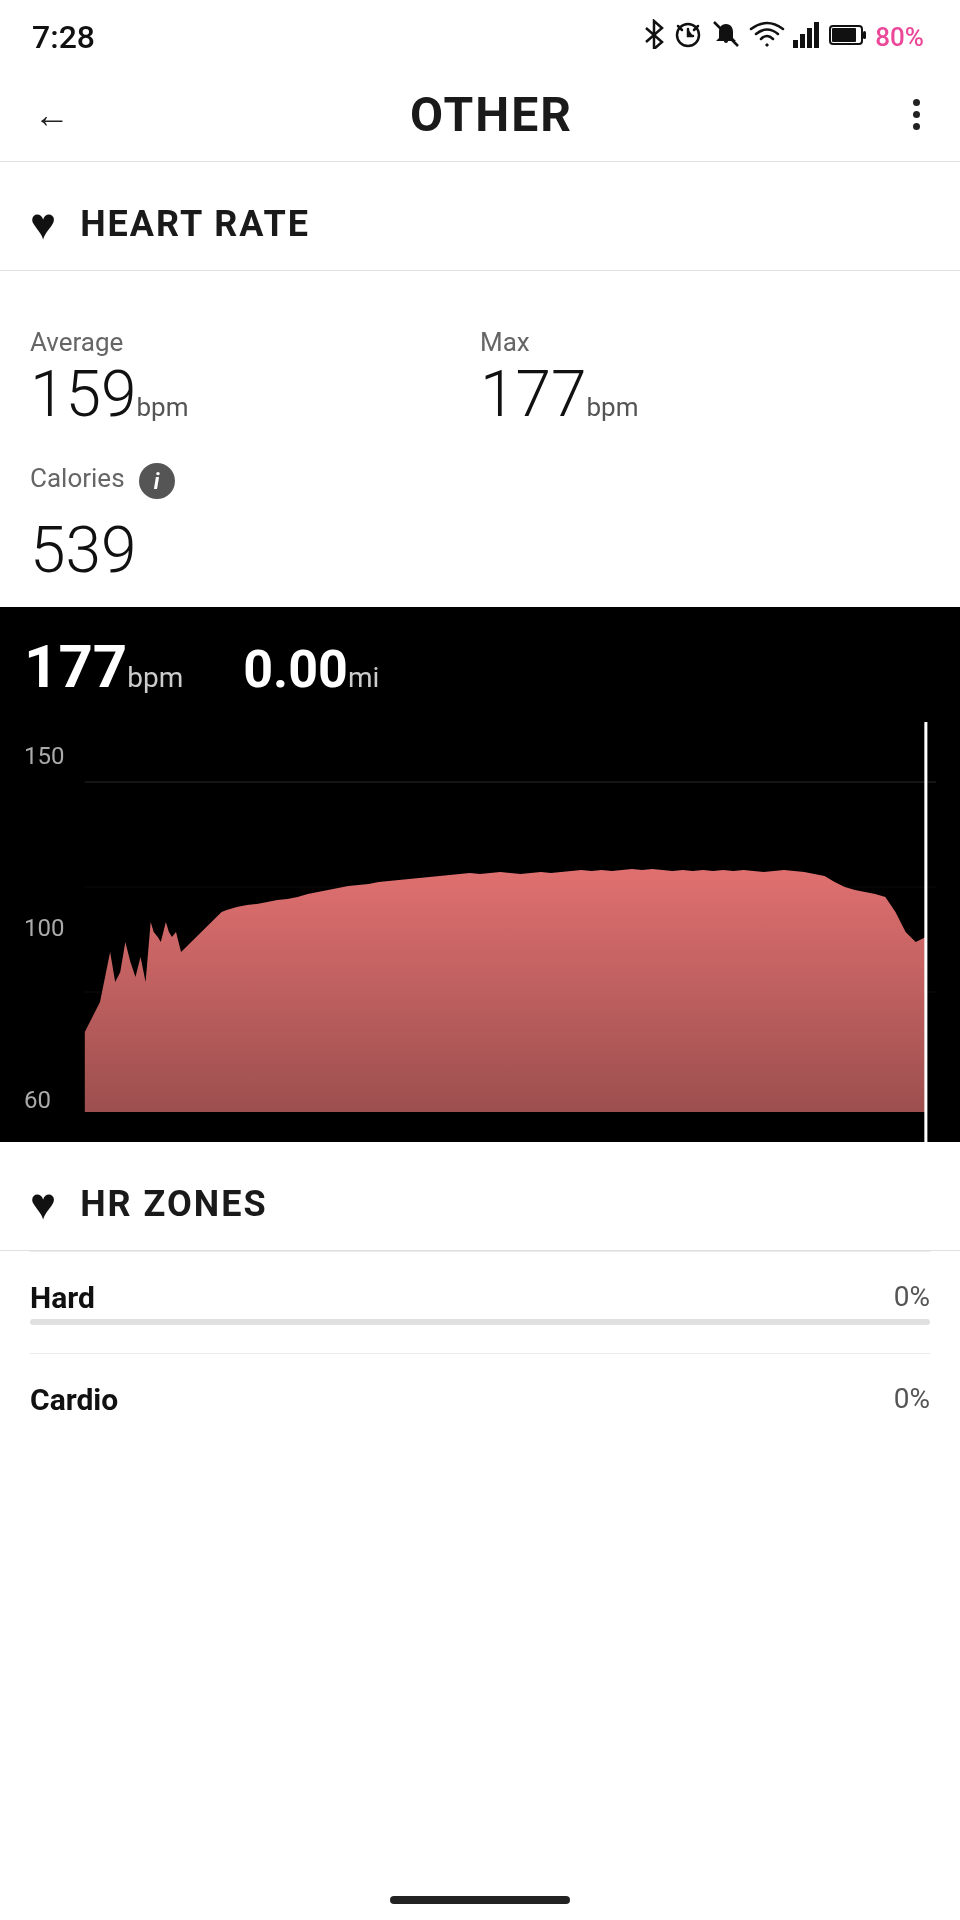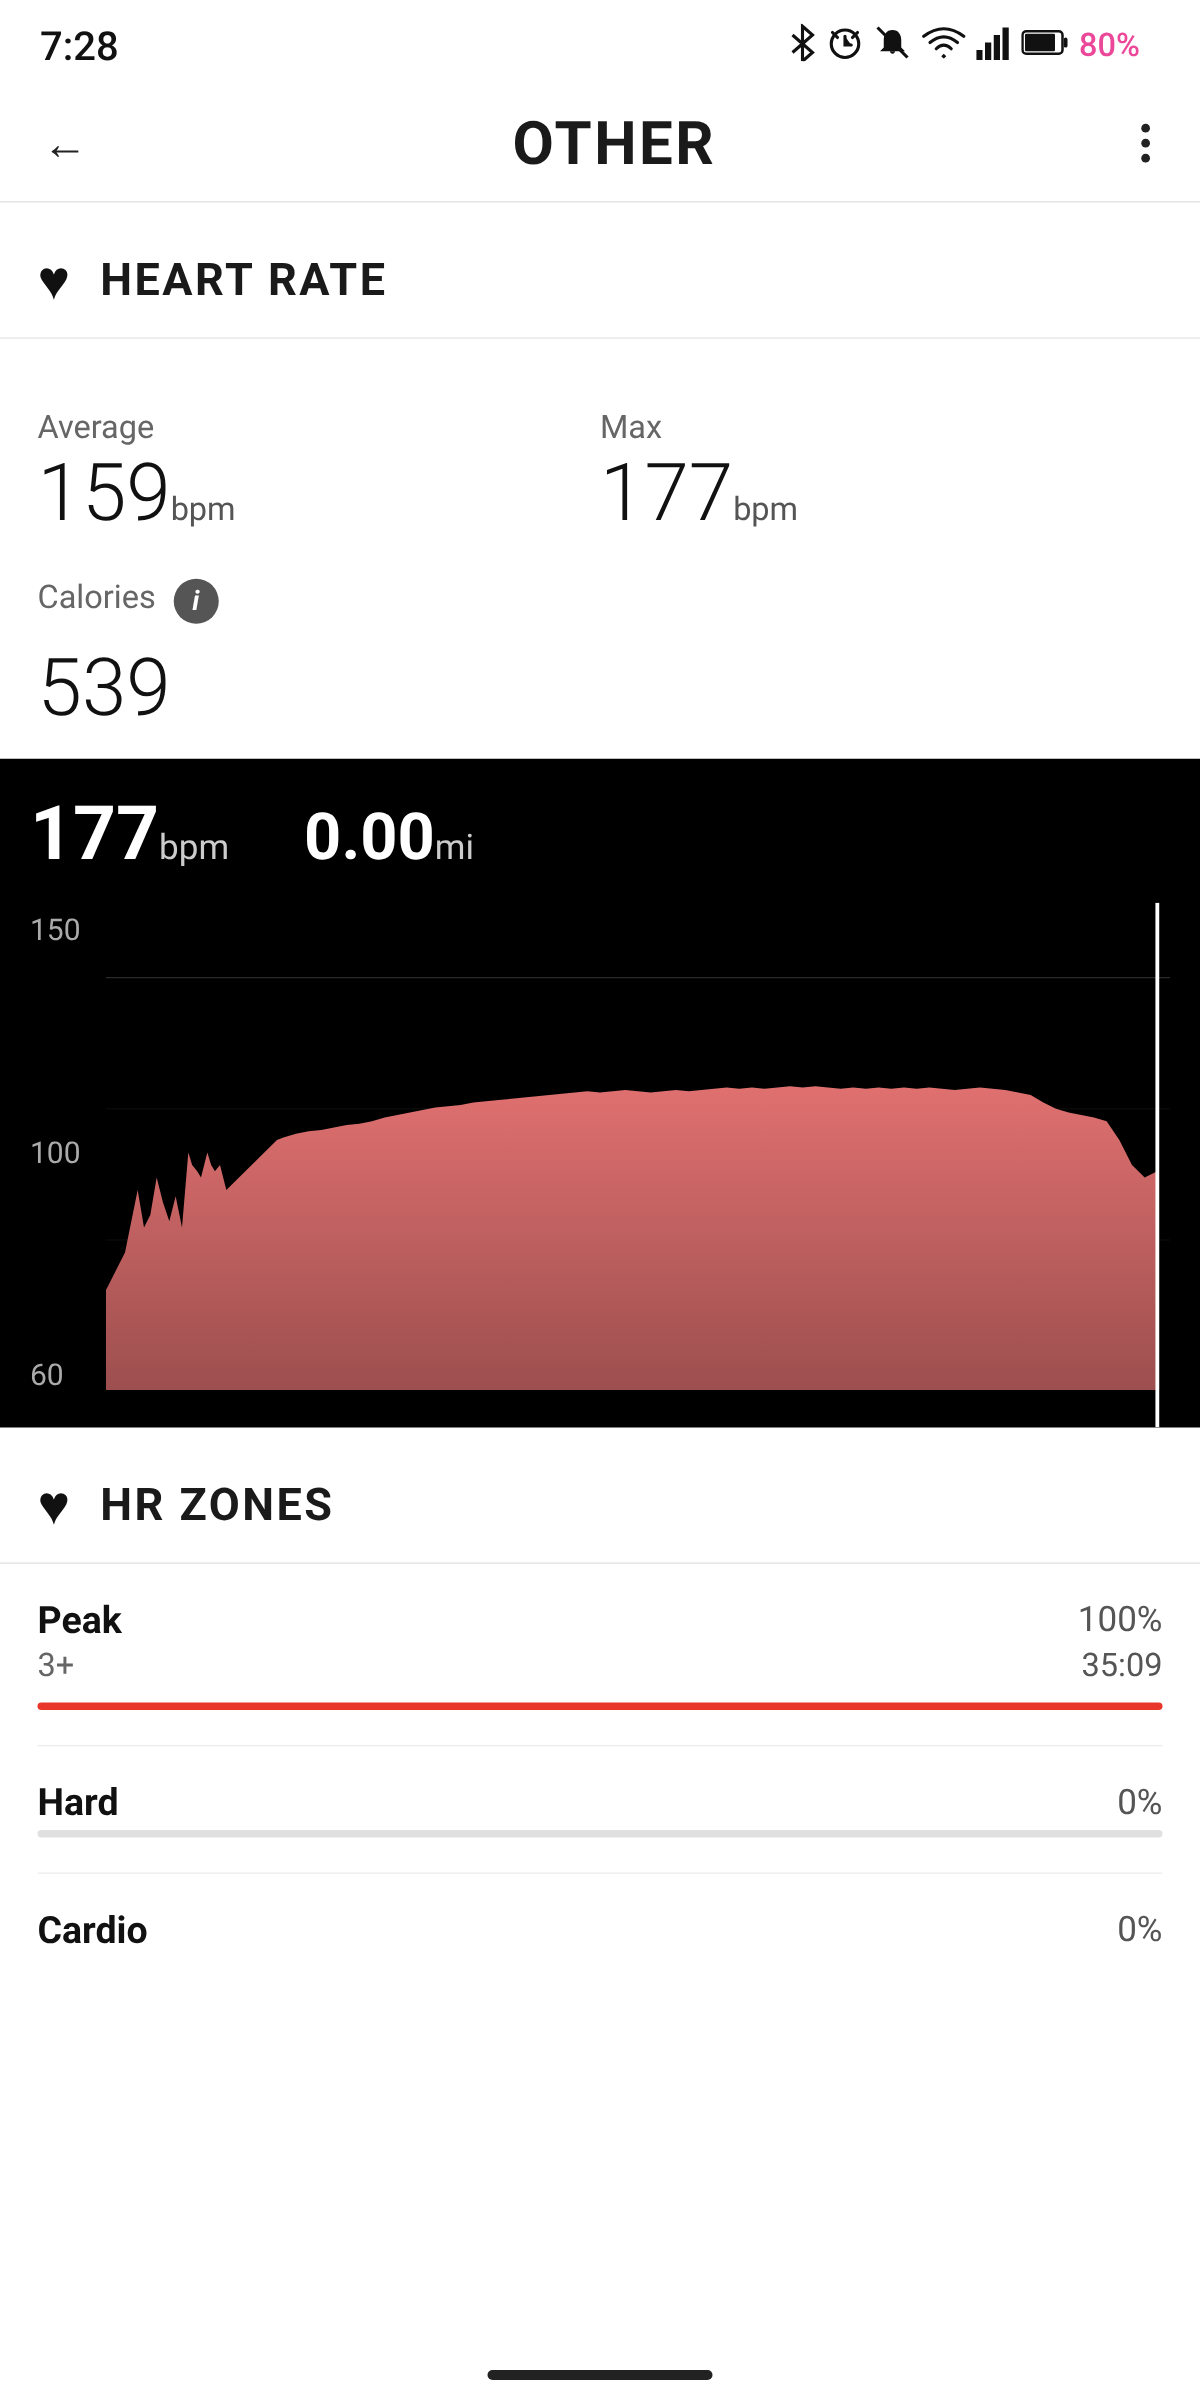--- a/index.html
+++ b/index.html
@@ -11,21 +11,21 @@
       font-family: 'Roboto', Arial, sans-serif;
       color: #222;
       overflow-x: hidden;
     }
 
     
     .status-bar {
       display: flex;
       justify-content: space-between;
       align-items: center;
-      padding: 18px 48px 12px 32px;
+      padding: 18px 36px 12px 32px;
       background: #fff;
     }
     .status-time {
       font-size: 32px;
       font-weight: 500;
       color: #111;
     }
     .status-icons {
       display: flex;
       align-items: center;
@@ -201,20 +201,21 @@
       height: 100%;
       display: flex;
       flex-direction: column;
       justify-content: space-between;
       padding: 10px 0 30px 0;
     }
     .chart-y-label {
       font-size: 24px;
       color: #aaa;
       line-height: 1;
+      margin-top: 12px;
     }
 
     
     .zones-section {
       background: #fff;
       padding: 0;
     }
     .zones-header {
       display: flex;
       align-items: center;
@@ -443,31 +444,20 @@
     </div>
   </div>
 </div>
 
 <div class="zones-section">
   <div class="zones-header">
     <span class="heart-icon">♥</span>
     <span class="section-title">HR ZONES</span>
   </div>
 
-  <div class="zone-item">
-    <div class="zone-item-header">
-      <span class="zone-name">Peak</span>
-      <span class="zone-pct">100%</span>
-    </div>
-    <div class="zone-sub">
-      <span class="zone-range">3+</span>
-      <span class="zone-time">35:09</span>
-    </div>
-    <div class="zone-bar zone-bar-red"></div>
-  </div>
 
   <hr class="zone-divider">
 
   <div class="zone-item">
     <div class="zone-item-header">
       <span class="zone-name">Hard</span>
       <span class="zone-pct">0%</span>
     </div>
     <div class="zone-bar zone-bar-gray"></div>
   </div>

